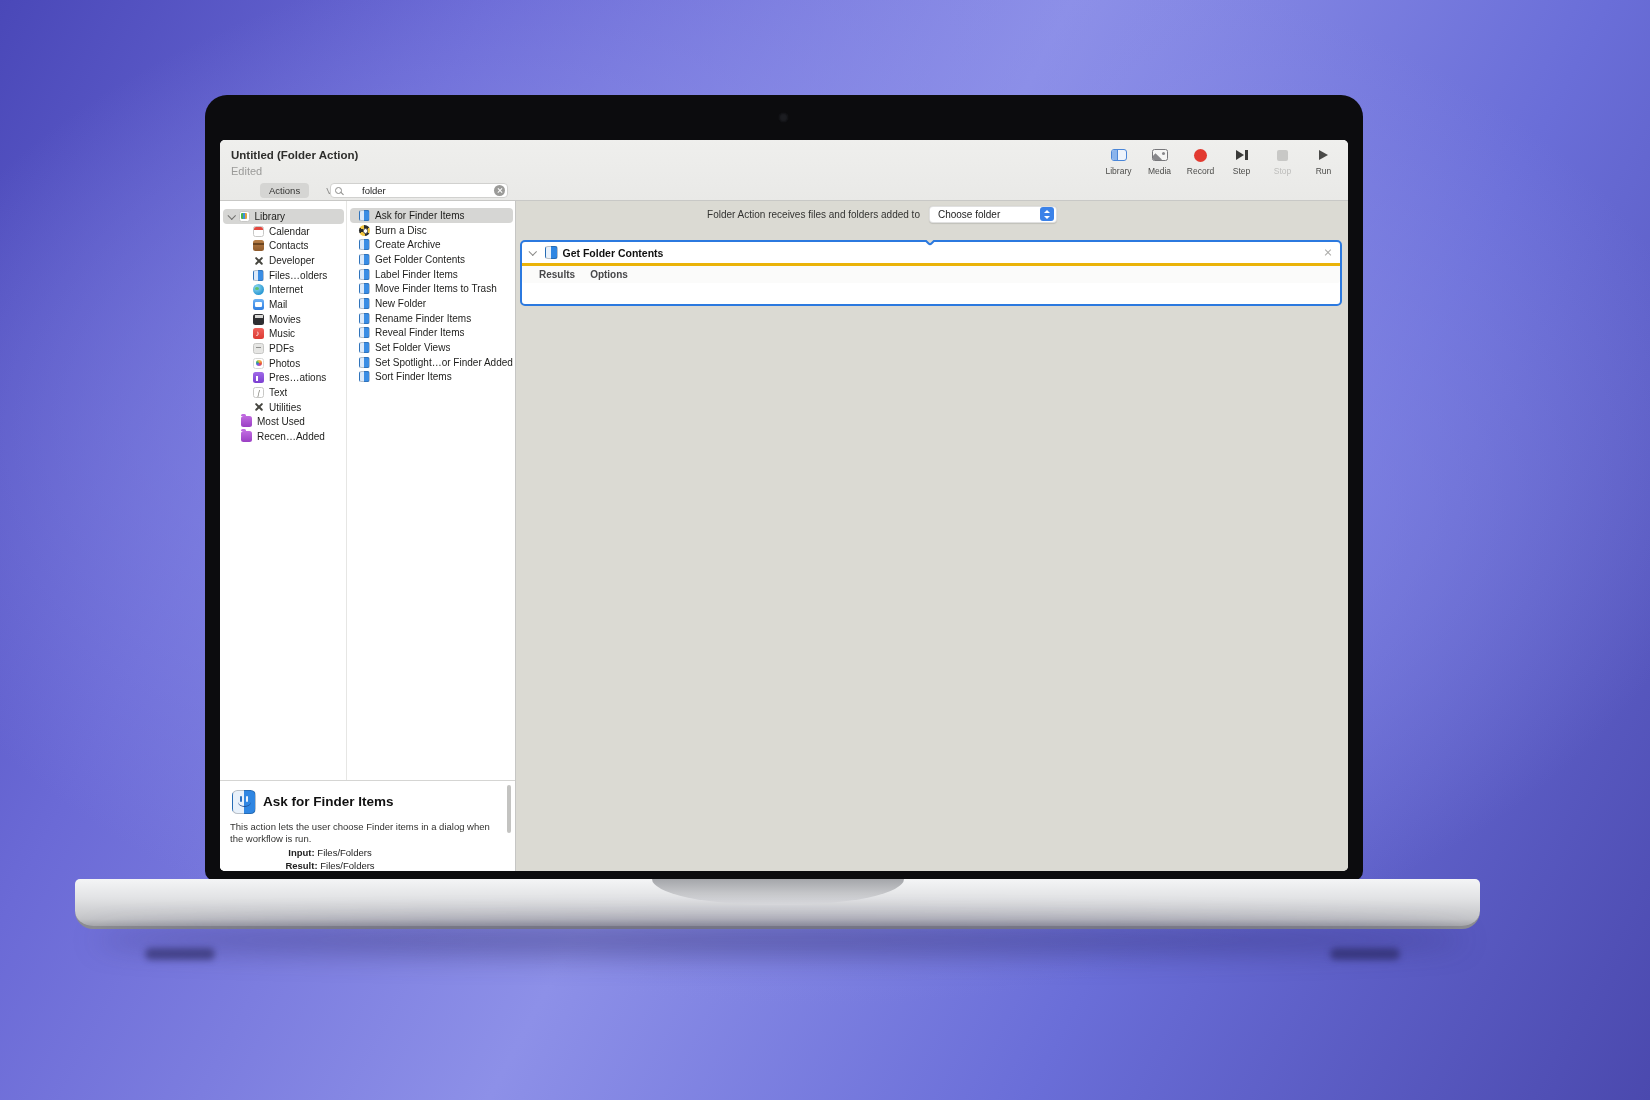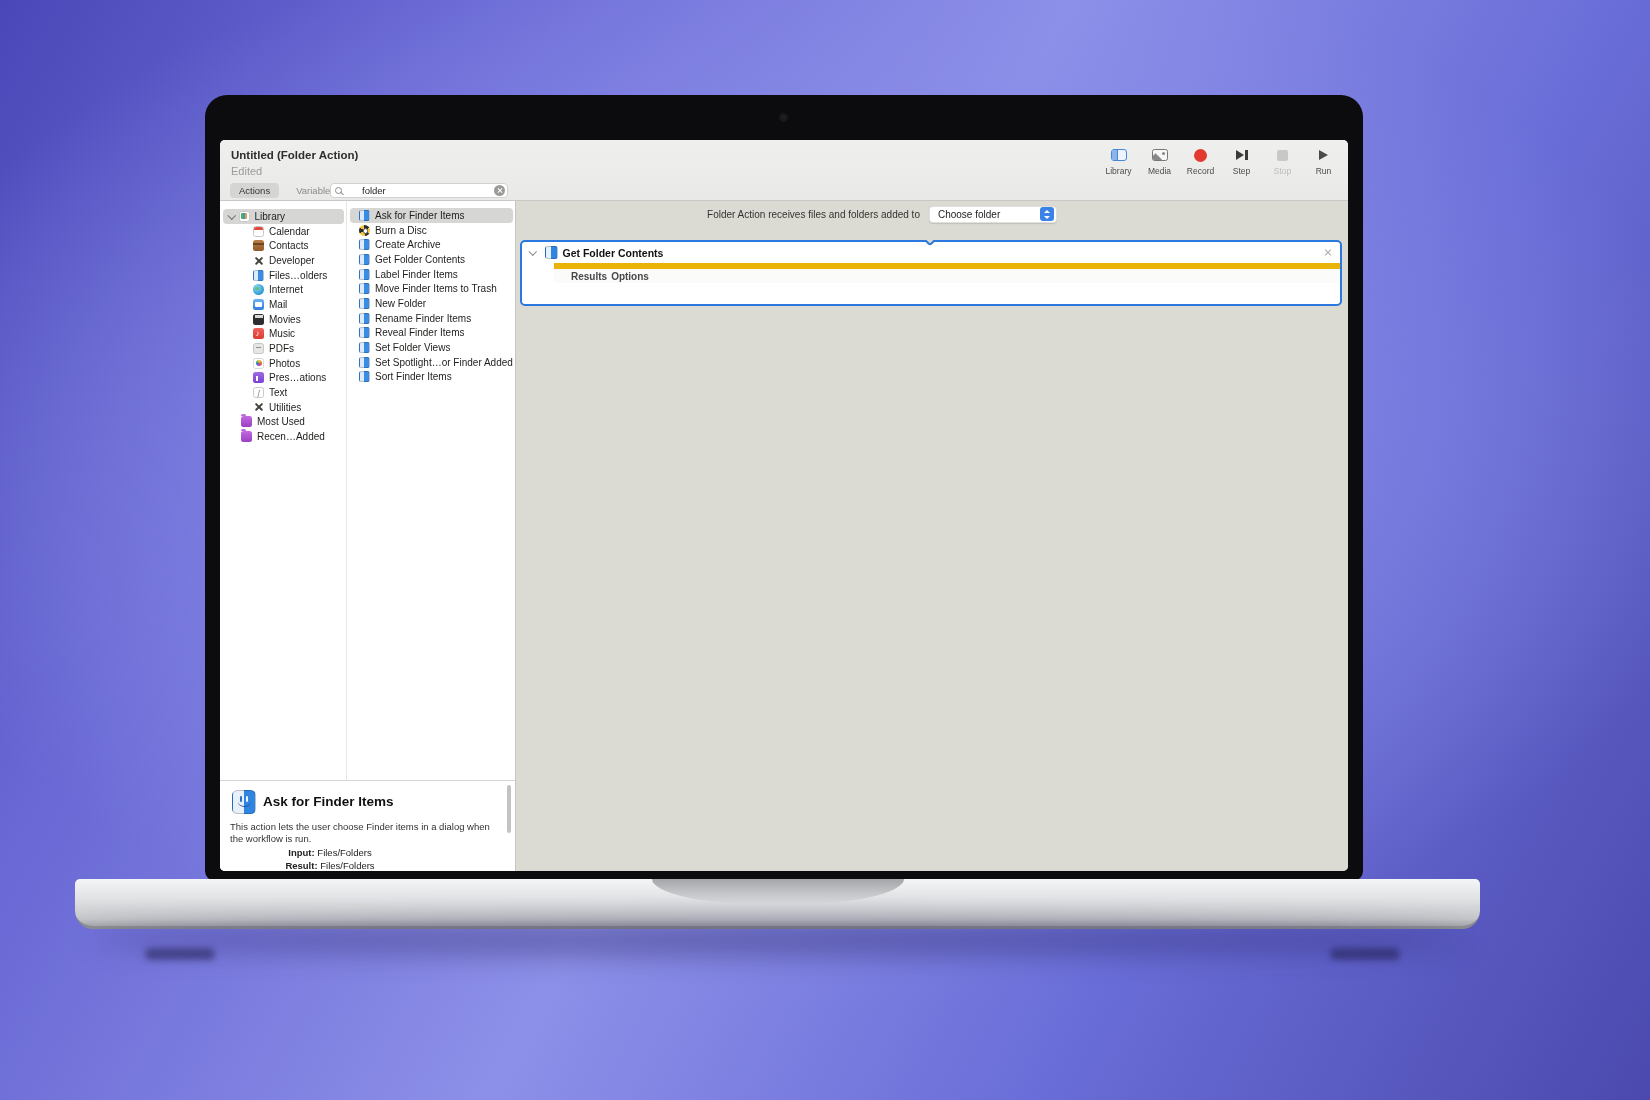--- a/index.html
+++ b/index.html
@@ -55,21 +55,21 @@
   .step-icon { display:flex; align-items:center; }
   .step-icon .tri { width:0; height:0; border-left:8px solid #3a3a38;
     border-top:5px solid transparent; border-bottom:5px solid transparent; }
   .step-icon .bar { width:2.5px; height:10px; background:#3a3a38; margin-left:1.5px; }
   .stop-icon { width:11px; height:11px; border-radius:2px; background:#c8c8c6; }
   .run-icon { width:0; height:0; border-left:9px solid #4a4a48;
     border-top:5.5px solid transparent; border-bottom:5.5px solid transparent; }
 
   .tabs-row { position:absolute; left:10px; top:43px; display:flex; align-items:center; gap:8px; }
   .tab { font-size:9.5px; color:#8a8a88; padding:2px 9px; border-radius:4px; cursor:default; }
-  .tab.selected { background:#d5d5d3; color:#333331; }
+  .tab.selected { background:#d5d5d3; color:#333331;margin-left:30px; }
   .search-field { position:absolute; left:110px; top:43px; width:178px; height:15px;
     background:#fff; border:1px solid #d1d1cf; border-radius:4px;
     display:flex; align-items:center; padding:0 4px; }
   .search-icon { width:7px; height:7px; border:1.3px solid #8d8d8b; border-radius:50%;
     position:relative; flex:0 0 auto; }
   .search-icon::after { content:""; position:absolute; width:4px; height:1.3px; background:#8d8d8b;
     transform:rotate(45deg); right:-3.4px; bottom:-1.4px; }
   .search-field input { border:0; outline:0; background:transparent; flex:1; margin-left:20px;
     font-size:9.5px; color:#222; font-family:"Liberation Sans",sans-serif; }
   .clear-icon { width:11px; height:11px; border-radius:50%; background:#9b9b99; position:relative; flex:0 0 auto; }
@@ -185,22 +185,22 @@
   .block-header .chev { border-color:#8a8a88; }
   .block-icon { width:13px; height:13px; border-radius:3px; }
   .block-title { font-size:10.5px; font-weight:bold; color:#111; }
   .block-close { position:absolute; right:8px; top:6px; width:9px; height:9px; }
   .block-close::before, .block-close::after { content:""; position:absolute; left:0.5px; top:4px;
     width:8px; height:1.2px; background:#aaaaa8; }
   .block-close::before { transform:rotate(45deg); } .block-close::after { transform:rotate(-45deg); }
   .block-body { height:21px; display:flex; align-items:center; gap:6px; padding-left:17px; }
   .checkbox { width:9px; height:9px; border:1px solid #b5b5b3; border-radius:2px; background:#fff; }
   .cb-label { font-size:10px; color:#222220; }
-  .block-footer { height:20px; border-top:6px solid #eab308; background:#fbfbfa;
-    display:flex; align-items:center; gap:4px; padding-left:17px; border-radius:0 0 3px 3px;margin-left:32px; }
+  .block-footer { height:20px; border-top:3px solid #eab308; background:#fbfbfa;
+    display:flex; align-items:center; gap:15px; padding-left:17px; border-radius:0 0 3px 3px; }
   .footer-btn { font-size:10px; color:#48484a; font-weight:bold; cursor:default; }
 
   .log-area { position:absolute; left:0; top:547px; width:832px; height:123px; background:#fff;
     border-top:1px solid #c9c9c7; }
   .log-col { position:absolute; top:7px; font-size:10px; color:#3a3a38; }
   .log-col.log { left:22px; } .log-col.duration { left:750px; }
   .log-divider { position:absolute; left:746px; top:0; width:1px; height:110px; background:#e6e6e4; }
   .stripe { position:absolute; left:0; width:832px; height:14px; }
   .stripe.lt { background:#f3f3f1; }
   .main-bottombar { position:absolute; left:0; bottom:0; width:832px; height:16px; background:#fff;

